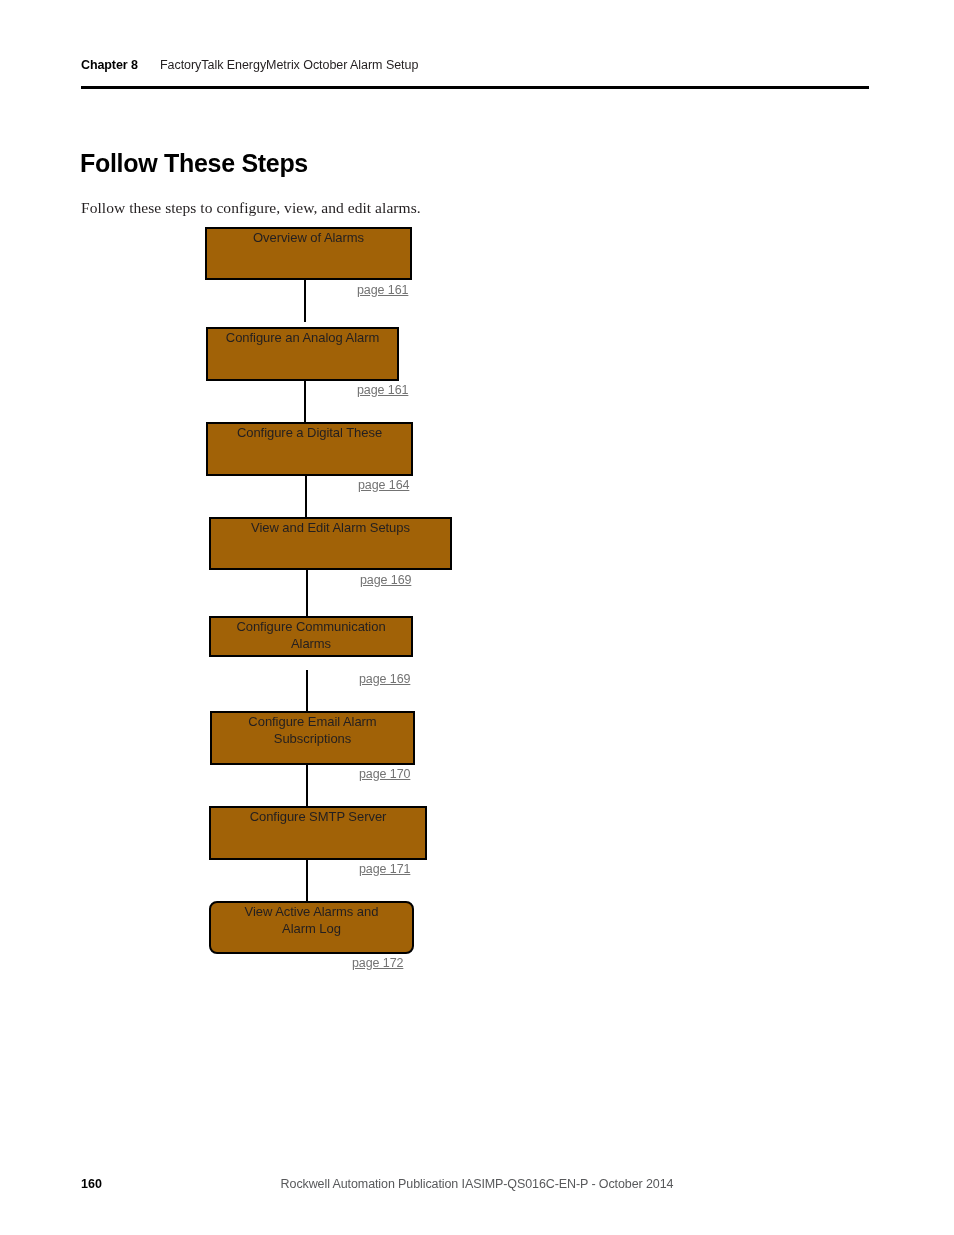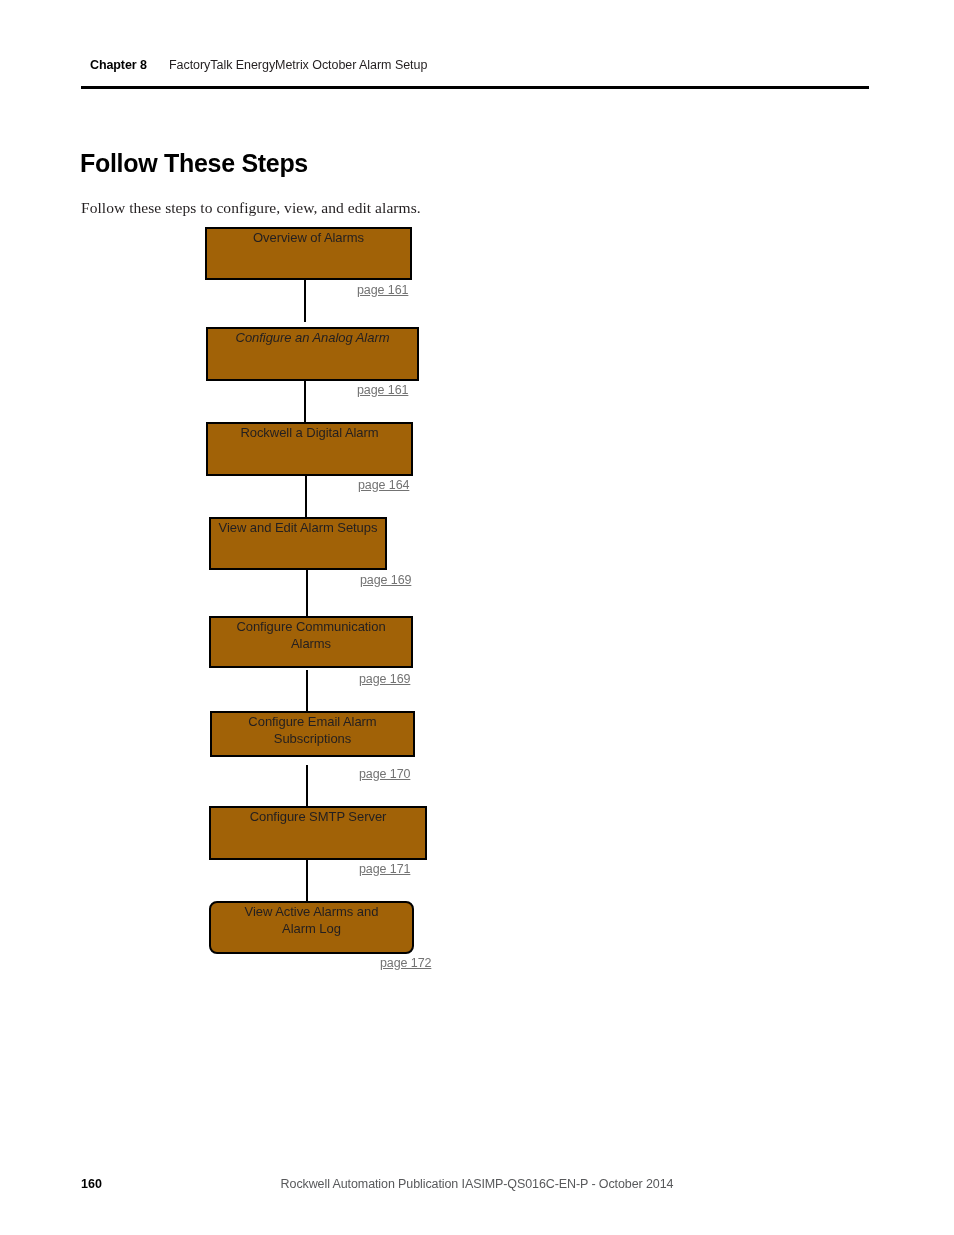--- a/index.html
+++ b/index.html
@@ -11,21 +11,21 @@
     width: 954px;
     height: 1235px;
     position: relative;
     font-family: "Liberation Sans", sans-serif;
     -webkit-font-smoothing: antialiased;
   }
 
   
   #page-header {
     position: absolute;
-    left: 90px;
+    left: 81px;
     top: 58px;
     width: 788px;
     height: 34px;
   }
   .hdr-line {
     display: flex;
     align-items: baseline;
     height: 22px;
   }
   .hdr-chapter {
@@ -153,60 +153,60 @@
 <p id="intro-paragraph">Follow these steps to configure, view, and edit alarms.</p>
 
 <div id="flowchart">
 
   <div class="flow-box" style="left:205px; top:227px; width:207px; height:53px;">
     <span class="flow-box-label">Overview of Alarms</span>
   </div>
   <div class="flow-connector" style="left:304px; top:280px; height:42px;"></div>
   <a class="flow-link" style="left:357px; top:283px;">page 161</a>
 
-  <div class="flow-box" style="left:206px; top:327px; width:213px; height:54px;font-style:italic;">
+  <div class="flow-box" style="left:206px; top:327px; width:193px; height:54px;">
     <span class="flow-box-label">Configure an Analog Alarm</span>
   </div>
   <div class="flow-connector" style="left:304px; top:381px; height:41px;"></div>
   <a class="flow-link" style="left:357px; top:383px;">page 161</a>
 
   <div class="flow-box" style="left:206px; top:422px; width:207px; height:54px;">
-    <span class="flow-box-label">Rockwell a Digital Alarm</span>
+    <span class="flow-box-label">Configure a Digital These</span>
   </div>
   <div class="flow-connector" style="left:305px; top:476px; height:41px;"></div>
   <a class="flow-link" style="left:358px; top:478px;">page 164</a>
 
-  <div class="flow-box" style="left:209px; top:517px; width:178px; height:53px;">
+  <div class="flow-box" style="left:209px; top:517px; width:243px; height:53px;">
     <span class="flow-box-label">View and Edit Alarm Setups</span>
   </div>
   <div class="flow-connector" style="left:306px; top:570px; height:46px;"></div>
   <a class="flow-link" style="left:360px; top:573px;">page 169</a>
 
-  <div class="flow-box" style="left:209px; top:616px; width:204px; height:52px;">
+  <div class="flow-box" style="left:209px; top:616px; width:204px; height:41px;">
     <span class="flow-box-label">Configure Communication
 Alarms</span>
   </div>
   <div class="flow-connector" style="left:306px; top:670px; height:41px;"></div>
   <a class="flow-link" style="left:359px; top:672px;">page 169</a>
 
-  <div class="flow-box" style="left:210px; top:711px; width:205px; height:46px;">
+  <div class="flow-box" style="left:210px; top:711px; width:205px; height:54px;">
     <span class="flow-box-label">Configure Email Alarm
 Subscriptions</span>
   </div>
   <div class="flow-connector" style="left:306px; top:765px; height:41px;"></div>
   <a class="flow-link" style="left:359px; top:767px;">page 170</a>
 
   <div class="flow-box" style="left:209px; top:806px; width:218px; height:54px;">
     <span class="flow-box-label">Configure SMTP Server</span>
   </div>
   <div class="flow-connector" style="left:306px; top:860px; height:41px;"></div>
   <a class="flow-link" style="left:359px; top:862px;">page 171</a>
 
   <div class="flow-box" style="left:209px; top:901px; width:205px; height:53px;border-radius:8px;">
     <span class="flow-box-label">View Active Alarms and
 Alarm Log</span>
   </div>
-  <a class="flow-link" style="left:380px; top:956px;">page 172</a>
+  <a class="flow-link" style="left:352px; top:956px;">page 172</a>
 
 </div>
 
 <div id="footer-page-number">160</div>
 <div id="footer-publication">Rockwell Automation Publication IASIMP-QS016C-EN-P - October 2014</div>
 
 </body></html>

